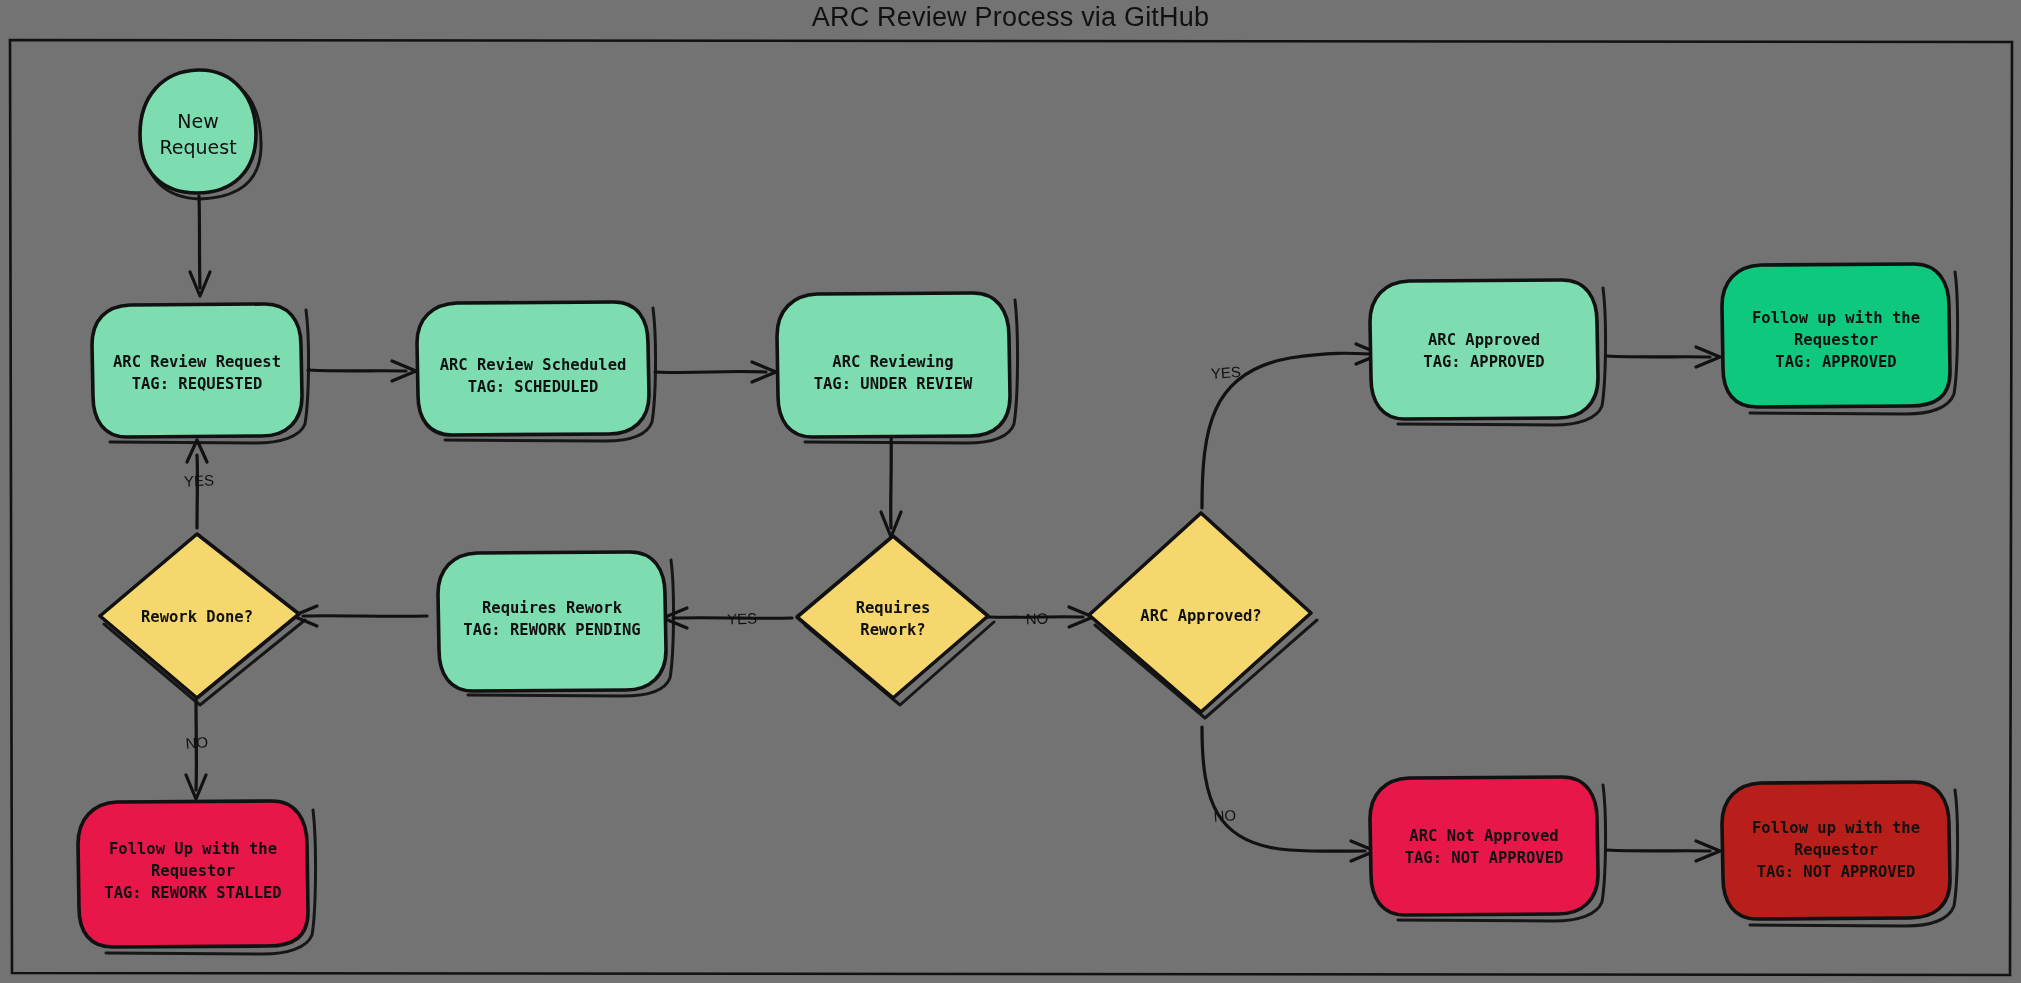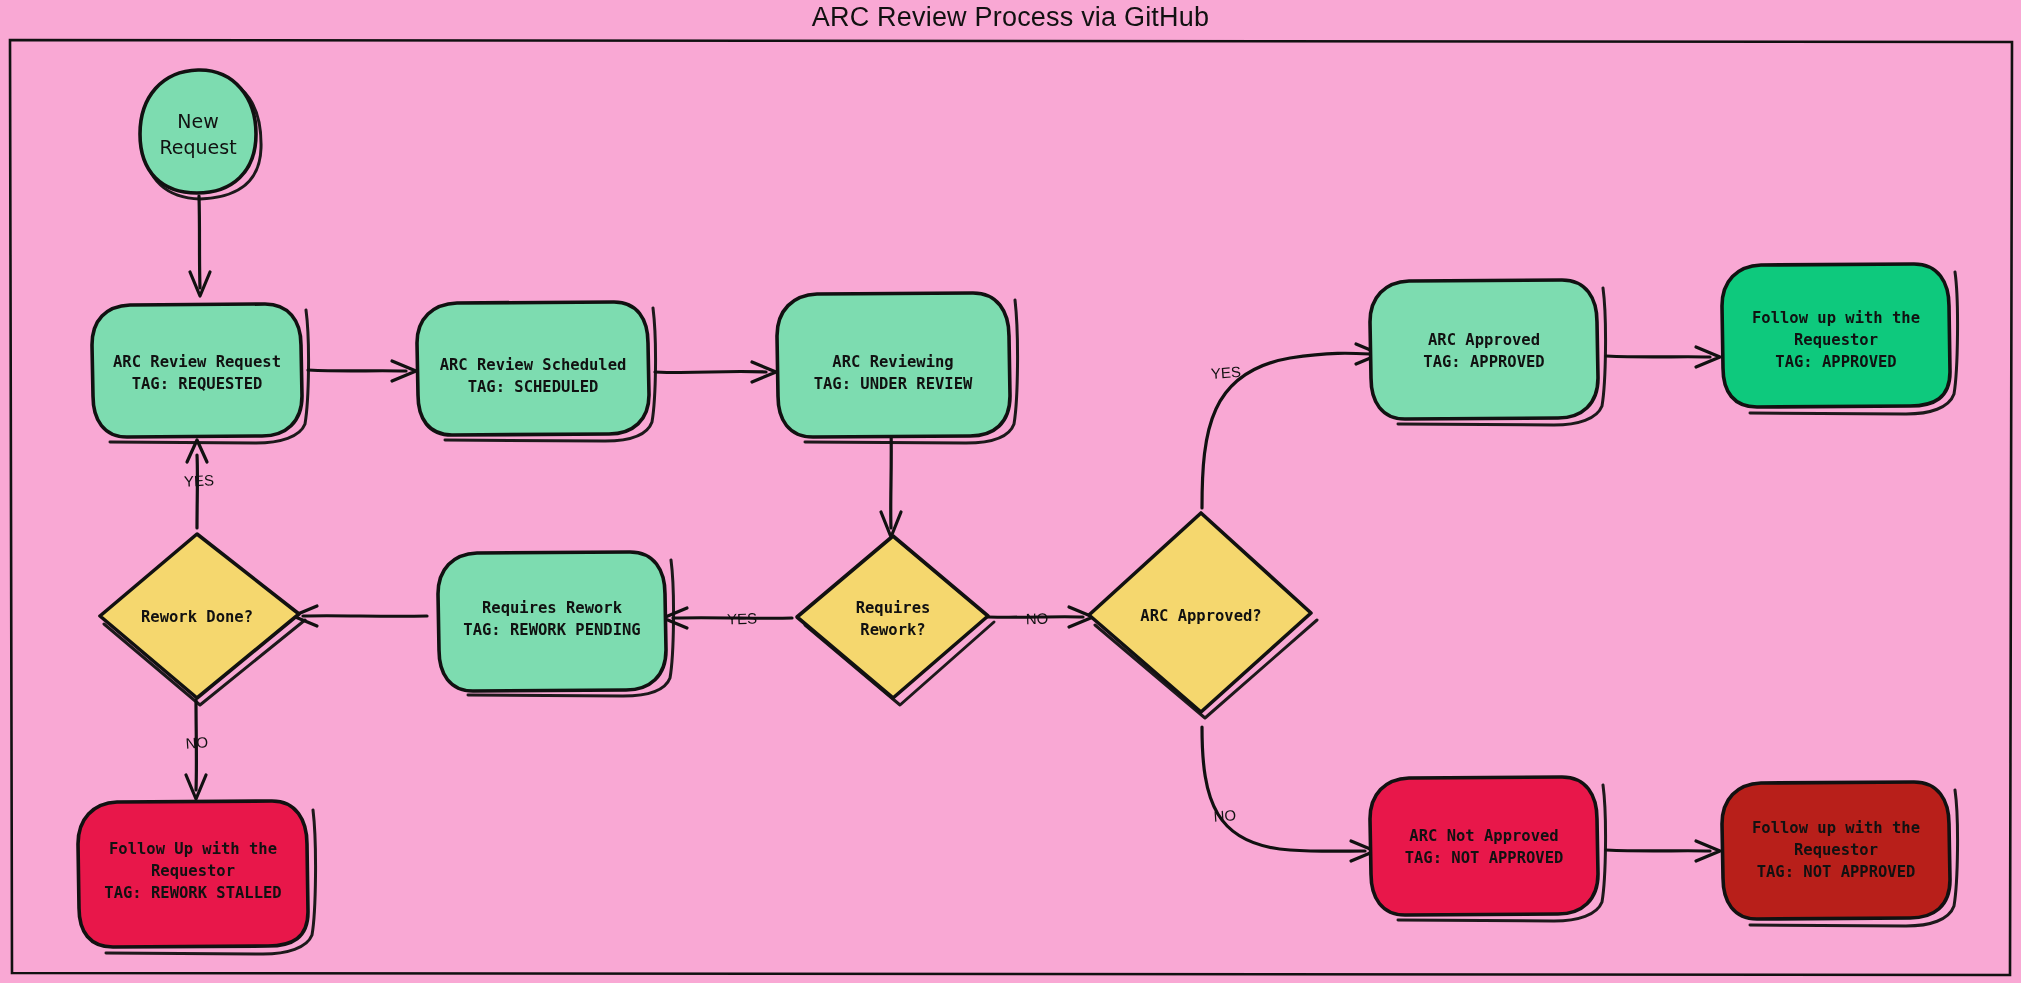--- a/index.html
+++ b/index.html
@@ -4,21 +4,21 @@
 <style>
   html, body {
     margin: 0;
     padding: 0;
     background: #ffffff;
   }
   #canvas {
     position: relative;
     width: 2021px;
     height: 983px;
-    background: #f9a8d4;
+    background: #737373;
     font-family: "DejaVu Sans", sans-serif;
     overflow: hidden;
   }
   #diagram-title {
     position: absolute;
     top: 2px;
     left: 0;
     width: 2021px;
     text-align: center;
     font-family: "Liberation Sans", sans-serif;

